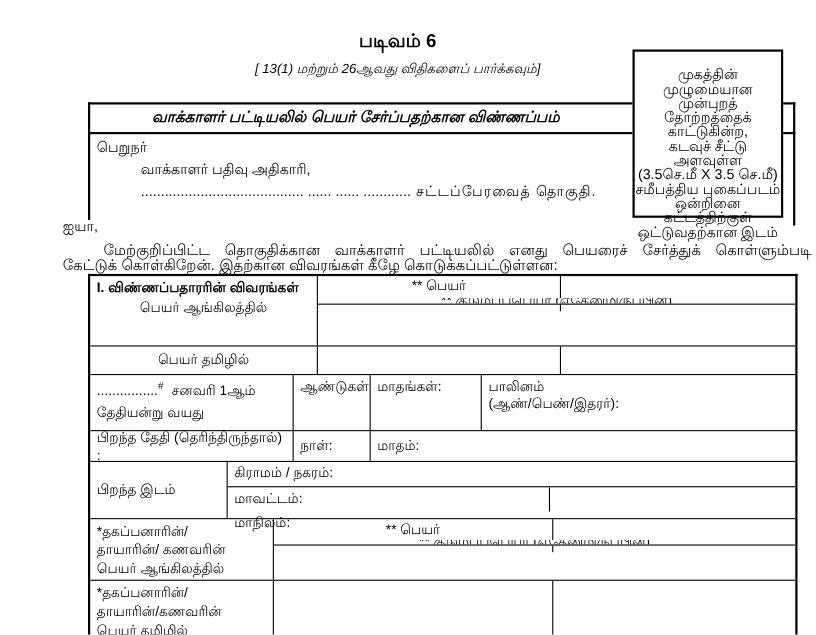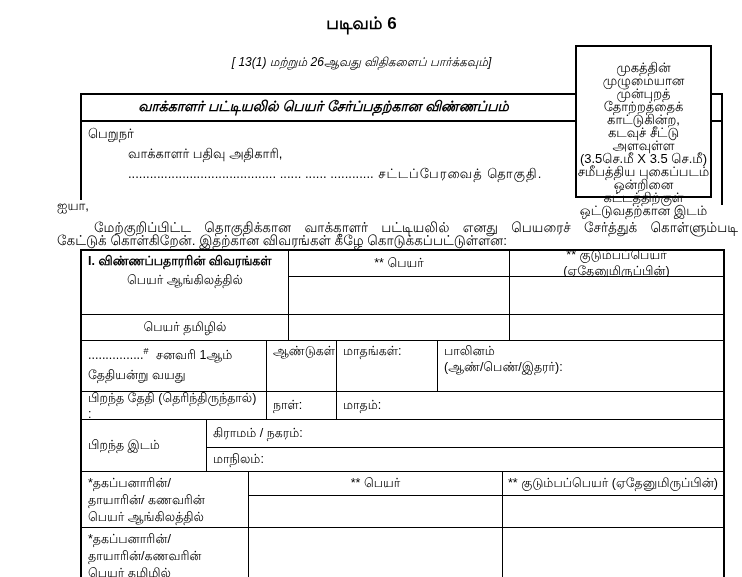--- a/index.html
+++ b/index.html
@@ -5,21 +5,21 @@
   html,body{margin:0;padding:0;}
   body{
     width:742px;height:577px;position:relative;overflow:hidden;
     background:#ffffff;color:#000;
     font-family:"Liberation Sans",sans-serif;
     -webkit-font-smoothing:antialiased;
   }
   .abs{position:absolute;}
   .pre{white-space:pre-line;}
   
-  .page-title{left:0;top:14px;width:723px;text-align:center;font-size:17px;font-weight:bold;}
+  .page-title{left:0;top:28px;width:723px;text-align:center;font-size:17px;font-weight:bold;}
   .page-subtitle{left:0;top:55px;width:723px;text-align:center;font-size:12px;font-style:italic;}
   
   .photo-box{left:575px;top:45px;width:137px;height:153px;border:2px solid #000;background:#fff;z-index:6;box-sizing:border-box;}
   .photo-box .txt{margin-top:14px;text-align:center;font-size:13px;line-height:13px;}
   
   .box-left-border{left:80px;top:93px;width:0;height:107px;border-left:2px solid #000;z-index:1;}
   .box-right-border{left:721px;top:93px;width:0;height:112px;border-left:2px solid #000;z-index:1;}
   .titlebar{left:80px;top:93px;width:643px;height:29px;border-top:2px solid #000;border-bottom:2px solid #000;box-sizing:border-box;z-index:2;}
   .titlebar-text{left:76px;top:98px;width:495px;text-align:center;font-size:14px;font-weight:bold;font-style:italic;z-index:3;}
   .recipient-label{left:88px;top:126px;font-size:13px;}
@@ -34,21 +34,21 @@
   .tbl{left:80px;top:249px;width:645px;height:328px;border:2px solid #000;border-bottom:none;box-sizing:border-box;overflow:hidden;z-index:2;background:#fff0;}
   .row{display:flex;border-bottom:1px solid #000;box-sizing:border-box;font-size:12.5px;}
   .row:last-child{border-bottom:none;}
   .cell{border-right:1px solid #000;box-sizing:border-box;padding:3px 6px;overflow:hidden;}
   .cell:last-child{border-right:none;}
   .cell.center{display:flex;align-items:center;justify-content:center;text-align:center;padding:2px 4px;}
   .cell.vcenter{display:flex;align-items:center;}
   .blk{display:flex;box-sizing:border-box;border-bottom:1px solid #000;font-size:12.5px;}
   .blk-left{border-right:1px solid #000;box-sizing:border-box;padding:3px 6px;overflow:hidden;}
   .blk-right{flex:1;display:flex;flex-direction:column;}
-  .subrow{display:flex;box-sizing:border-box;border-bottom:1px solid #000;}
+  .subrow{display:flex;box-sizing:border-box;border-bottom:1px solid #000;flex-direction:column;}
   .subrow:last-child{border-bottom:none;flex:1;}
   .bold{font-weight:bold;}
   sup{font-size:9px;}
 </style>
 </head>
 <body>
 
 <div class="abs page-title">படிவம் 6</div>
 <div class="abs page-subtitle">[ 13(1) மற்றும் 26ஆவது விதிகளைப் பார்க்கவும்]</div>
 
@@ -128,20 +128,23 @@
     <div class="blk-left" style="width:125px;display:flex;align-items:center;">
       <span>பிறந்த இடம்</span>
     </div>
     <div class="blk-right">
       <div class="subrow" style="height:28px;">
         <div class="cell vcenter" style="flex:1;">
             <span>கிராமம் / நகரம்:</span>
           </div>
       </div>
       <div class="subrow">
+        <div class="cell vcenter" style="width:293px;">
+            <span>மாவட்டம்:</span>
+          </div>
         <div class="cell vcenter" style="flex:1;">
             <span>மாநிலம்:</span>
           </div>
       </div>
     </div>
   </div>
 
   <div class="blk" style="height:56px;">
     <div class="blk-left pre" style="width:167px;line-height:1.35;">*தகப்பனாரின்/
 தாயாரின்/ கணவரின்

